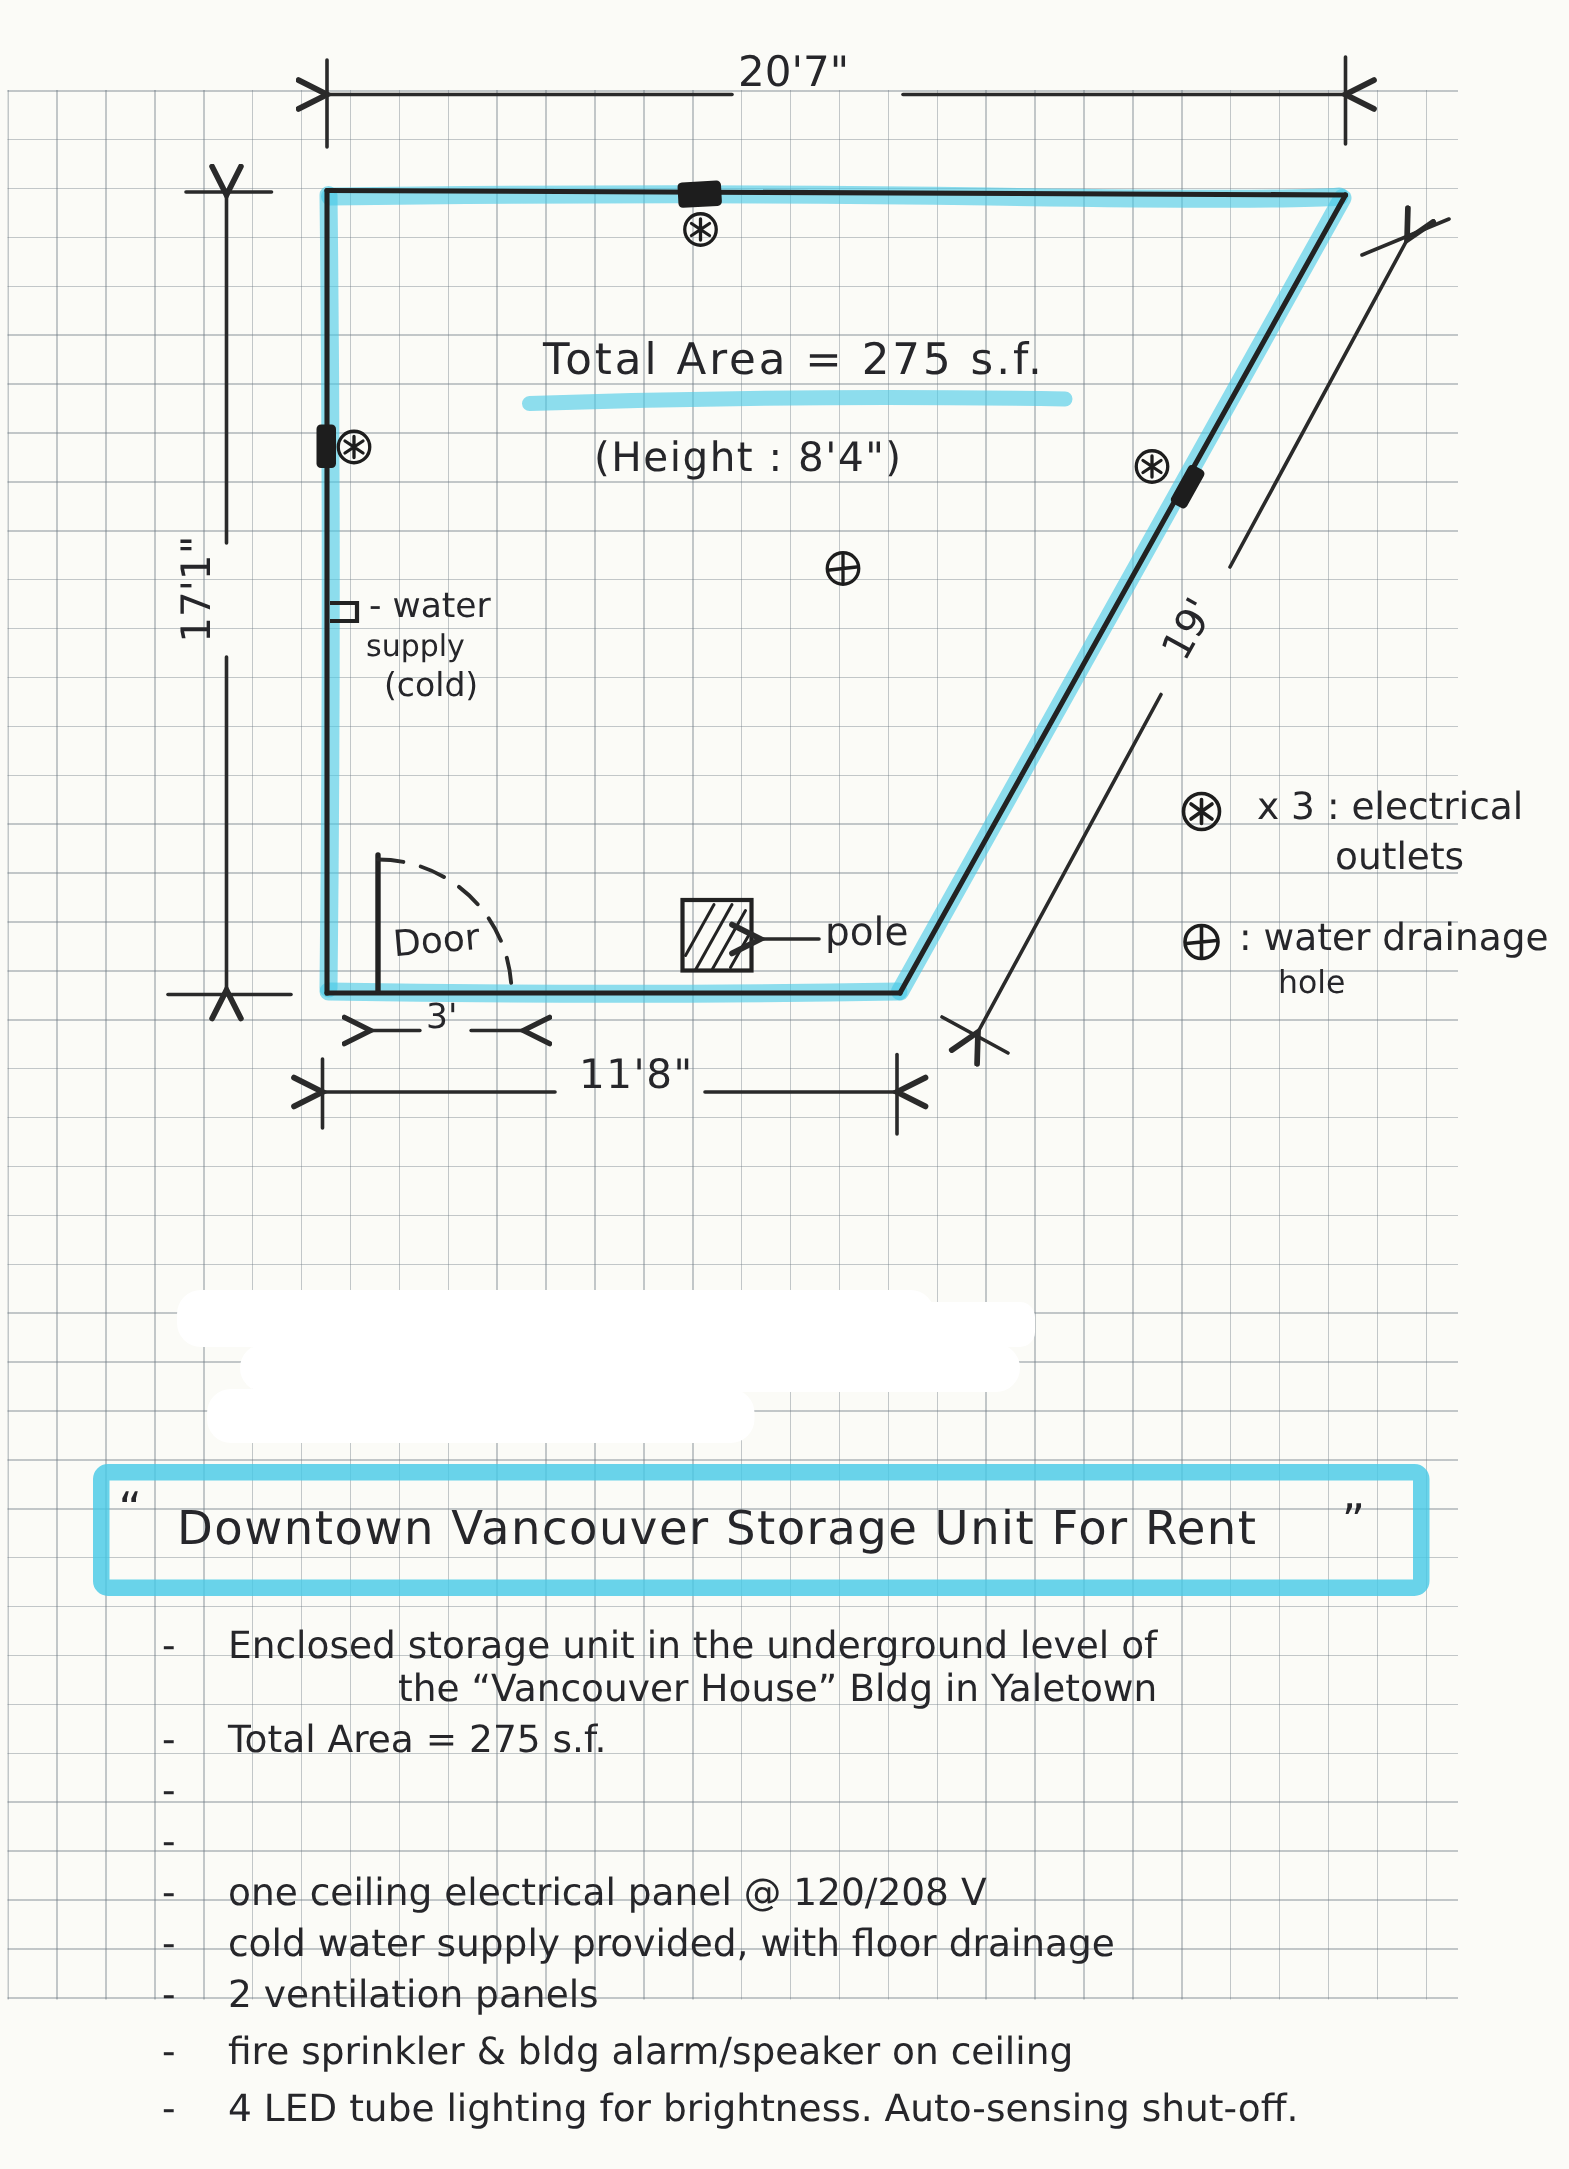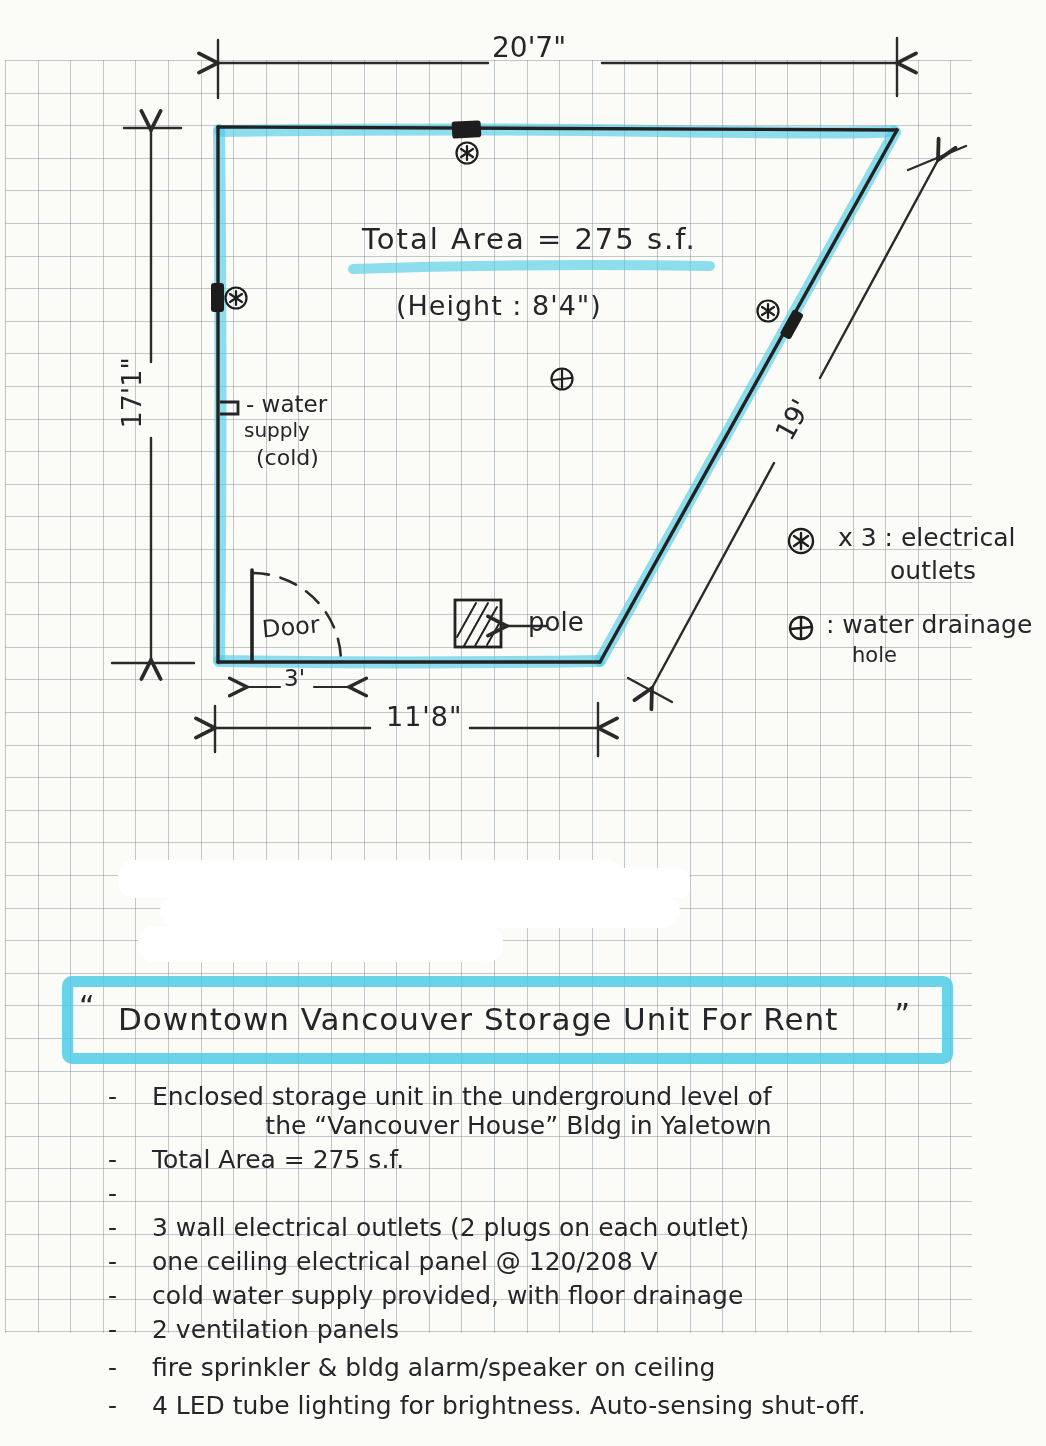--- a/index.html
+++ b/index.html
@@ -19,21 +19,21 @@
   .hw{position:absolute;z-index:3;white-space:nowrap;line-height:1.1;}
   .t-dimtop{left:492px;top:33px;font-size:28px;}
   .t-area{left:362px;top:224px;font-size:29px;letter-spacing:2px;}
   .t-height{left:396px;top:291px;font-size:27px;letter-spacing:1px;}
   .t-dimleft{left:96px;top:378px;font-size:27px;transform:rotate(-90deg);transform-origin:center;}
   .t-dimdiag{left:772px;top:405px;font-size:27px;transform:rotate(-61deg);transform-origin:center;}
   .t-ws1{left:246px;top:392px;font-size:23px;}
   .t-ws2{left:244px;top:419px;font-size:20px;}
   .t-ws3{left:256px;top:446px;font-size:22px;}
   .t-door{left:262px;top:614px;font-size:24px;transform:rotate(-5deg);}
-  .t-pole{left:528px;top:608px;font-size:26px;}
+  .t-pole{left:550px;top:608px;font-size:26px;}
   .t-dim3{left:284px;top:666px;font-size:23px;}
   .t-dimbot{left:386px;top:702px;font-size:27px;letter-spacing:1px;}
   .t-leg1{left:822px;top:524px;font-size:25px;padding-left:16px;}
   .t-leg2{left:890px;top:557px;font-size:25px;}
   .t-leg3{left:826px;top:611px;font-size:25px;}
   .t-leg4{left:852px;top:644px;font-size:21px;}
   .title-box{position:absolute;left:62px;top:976px;width:869px;height:66px;z-index:3;
     border:11px solid rgba(72,201,230,.82);border-radius:10px;}
   .title-box .q-open{position:absolute;left:6px;top:2px;font-size:30px;}
   .title-box .q-close{position:absolute;right:32px;top:10px;font-size:30px;}
@@ -203,23 +203,20 @@
       <span class="dash">-</span>
       <div class="itext">
           <div>Total Area = 275 s.f.</div>
         </div>
     </div>
     <div class="item">
       <span class="dash">-</span>
     </div>
     <div class="item">
       <span class="dash">-</span>
-      <div class="itext">
-          <div>3 wall electrical outlets (2 plugs on each outlet)</div>
-        </div>
     </div>
     <div class="item">
       <span class="dash">-</span>
       <div class="itext">
           <div>one ceiling electrical panel @ 120/208 V</div>
         </div>
     </div>
     <div class="item">
       <span class="dash">-</span>
       <div class="itext">

